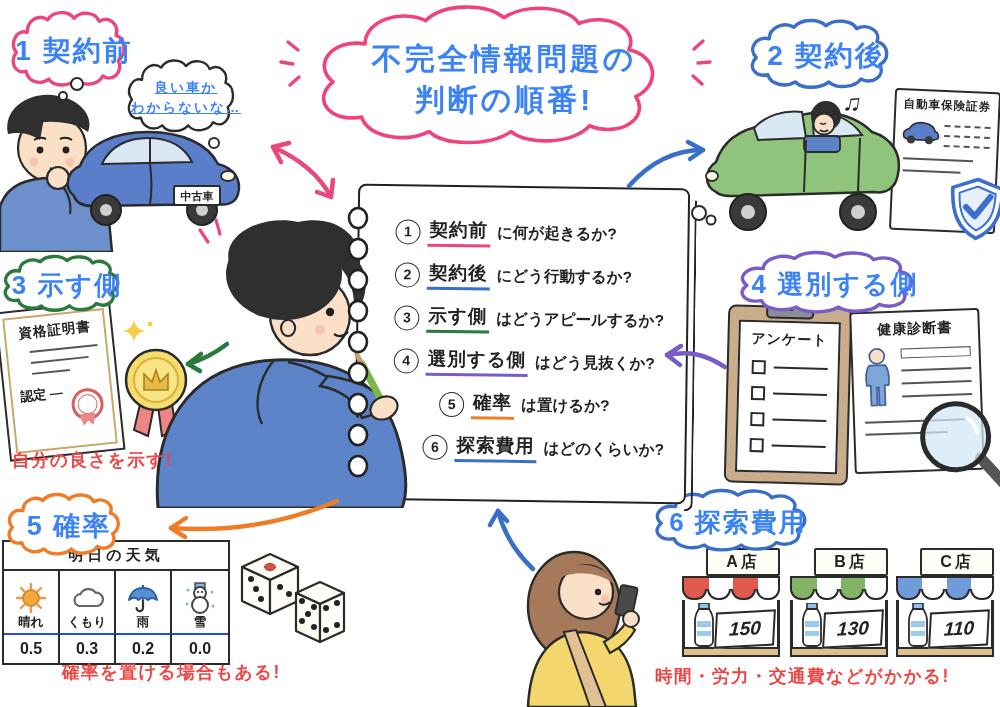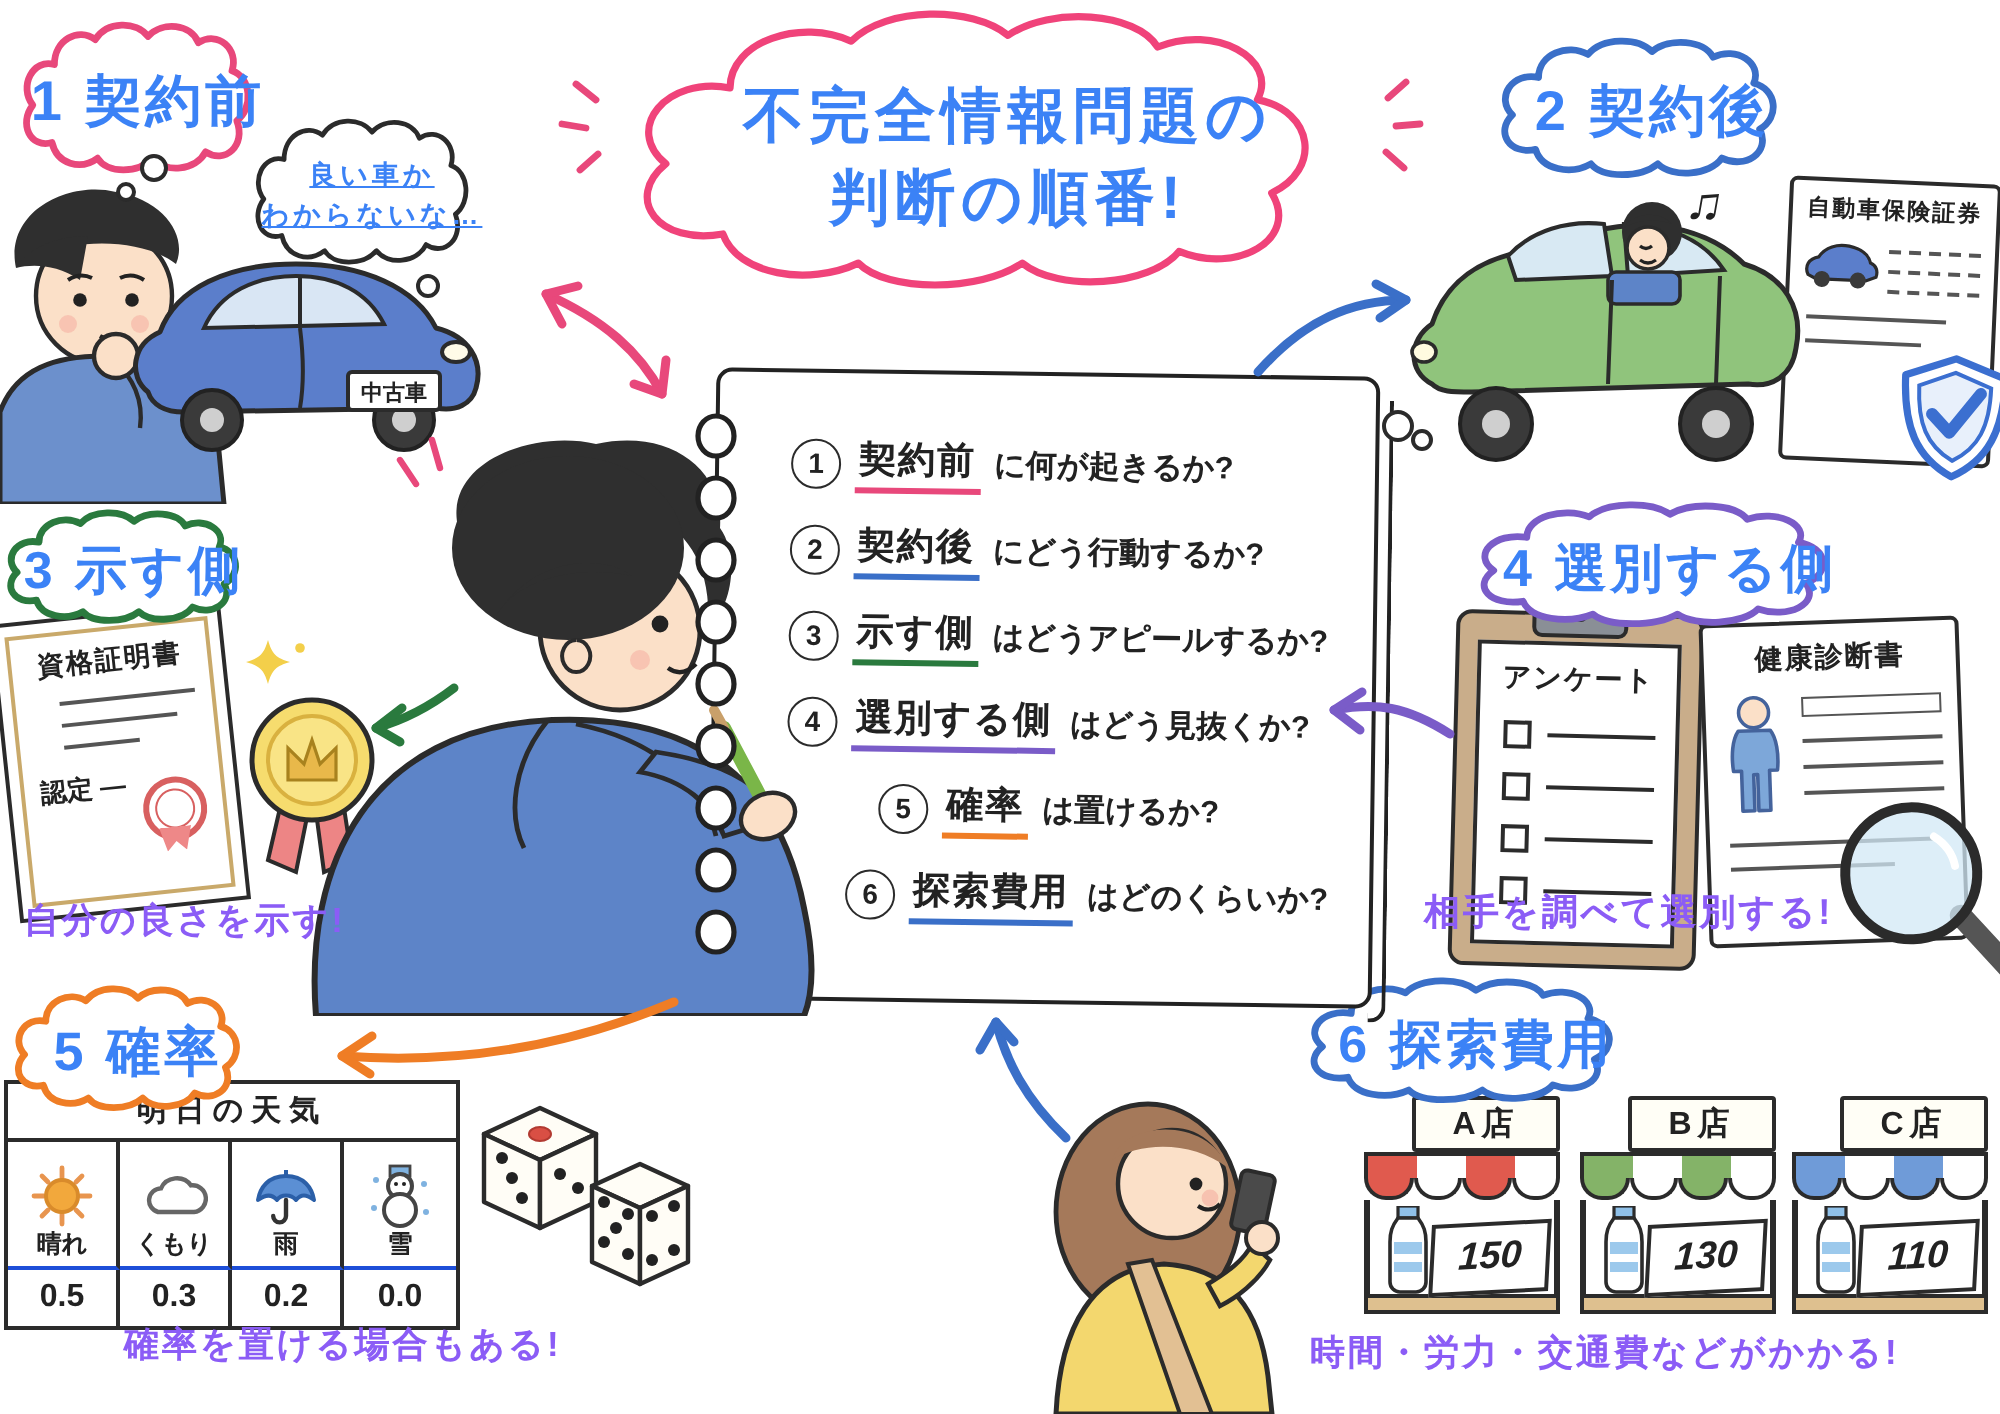--- a/index.html
+++ b/index.html
@@ -6,21 +6,21 @@
   .canvas{position:relative;width:1000px;height:707px;background:#fff;overflow:hidden;
           font-family:"Liberation Sans","DejaVu Sans",sans-serif;color:#222;}
   svg{display:block;}
   .abs{position:absolute;}
   
   .cloud{position:absolute;display:flex;align-items:center;justify-content:center;z-index:3;}
   .cloud .cloud-bg{position:absolute;inset:0;width:100%;height:100%;overflow:visible;}
   .cloud .lbl{position:relative;z-index:1;font-weight:600;color:#3b82f6;white-space:nowrap;letter-spacing:2px;}
   .title-cloud .lbl{text-align:center;line-height:1.38;font-weight:700;letter-spacing:3px;}
   
-  .caption{position:absolute;font-size:17.5px;font-weight:600;letter-spacing:1.5px;color:#8b5cf6;white-space:nowrap;z-index:5;}
+  .caption{position:absolute;font-size:17.5px;font-weight:600;letter-spacing:1.5px;color:#ef4444;white-space:nowrap;z-index:5;}
   
   .notebook{position:absolute;left:356px;top:186px;width:332px;height:316px;background:#fff;
             border:2.6px solid #222;border-radius:8px;transform:rotate(0.8deg);z-index:3;
             padding:30px 6px 6px 36px;box-sizing:border-box;}
   .notebook::after{content:"";position:absolute;right:-9px;top:10px;width:7px;height:99%;
             border-right:2.4px solid #222;border-bottom:2.4px solid #222;border-radius:0 0 8px 0;}
   .nb-row{display:flex;align-items:center;gap:7px;margin-bottom:13px;white-space:nowrap;}
   .nb-num{width:23px;height:23px;border:1.8px solid #2b2b2b;border-radius:50%;display:flex;
           align-items:center;justify-content:center;font-size:14px;flex:0 0 auto;font-weight:600;}
   .nb-term{font-size:18.5px;font-weight:700;border-bottom:3.5px solid #888;padding:0 2px 2px;letter-spacing:1px;}
@@ -346,21 +346,20 @@
   </div>
   <div style="border-bottom:2.2px solid #555;margin:12px 6px 0 2px;"></div>
   <div style="border-bottom:2.2px solid #555;margin:10px 26px 0 2px;"></div>
   <svg style="position:absolute;right:-30px;bottom:-28px;z-index:3;" width="96" height="100" viewBox="0 0 96 100">
     <line x1="64" y1="62" x2="88" y2="90" stroke="#555" stroke-width="11" stroke-linecap="round"></line>
     <circle cx="40" cy="40" r="33" fill="rgba(210,232,246,0.75)" stroke="#2b2b2b" stroke-width="5"></circle>
     <path d="M 52 22 C 58 26 61 31 62 37" fill="none" stroke="#fff" stroke-width="4" stroke-linecap="round"></path>
   </svg>
 </div>
 
-<div class="caption" style="left:712px;top:444px;font-size:18px;">相手を調べて選別する!</div>
 
 <div class="wtable">
   <div class="hdr">明日の天気</div>
 
   <div class="cell icon-cell">
     <svg width="34" height="32" viewBox="0 0 34 32">
       <g stroke="#e8954f" stroke-width="2.4" stroke-linecap="round">
         <line x1="17" y1="2" x2="17" y2="7"></line>
             <line x1="17" y1="25" x2="17" y2="30"></line>
         <line x1="3" y1="16" x2="8" y2="16"></line>

